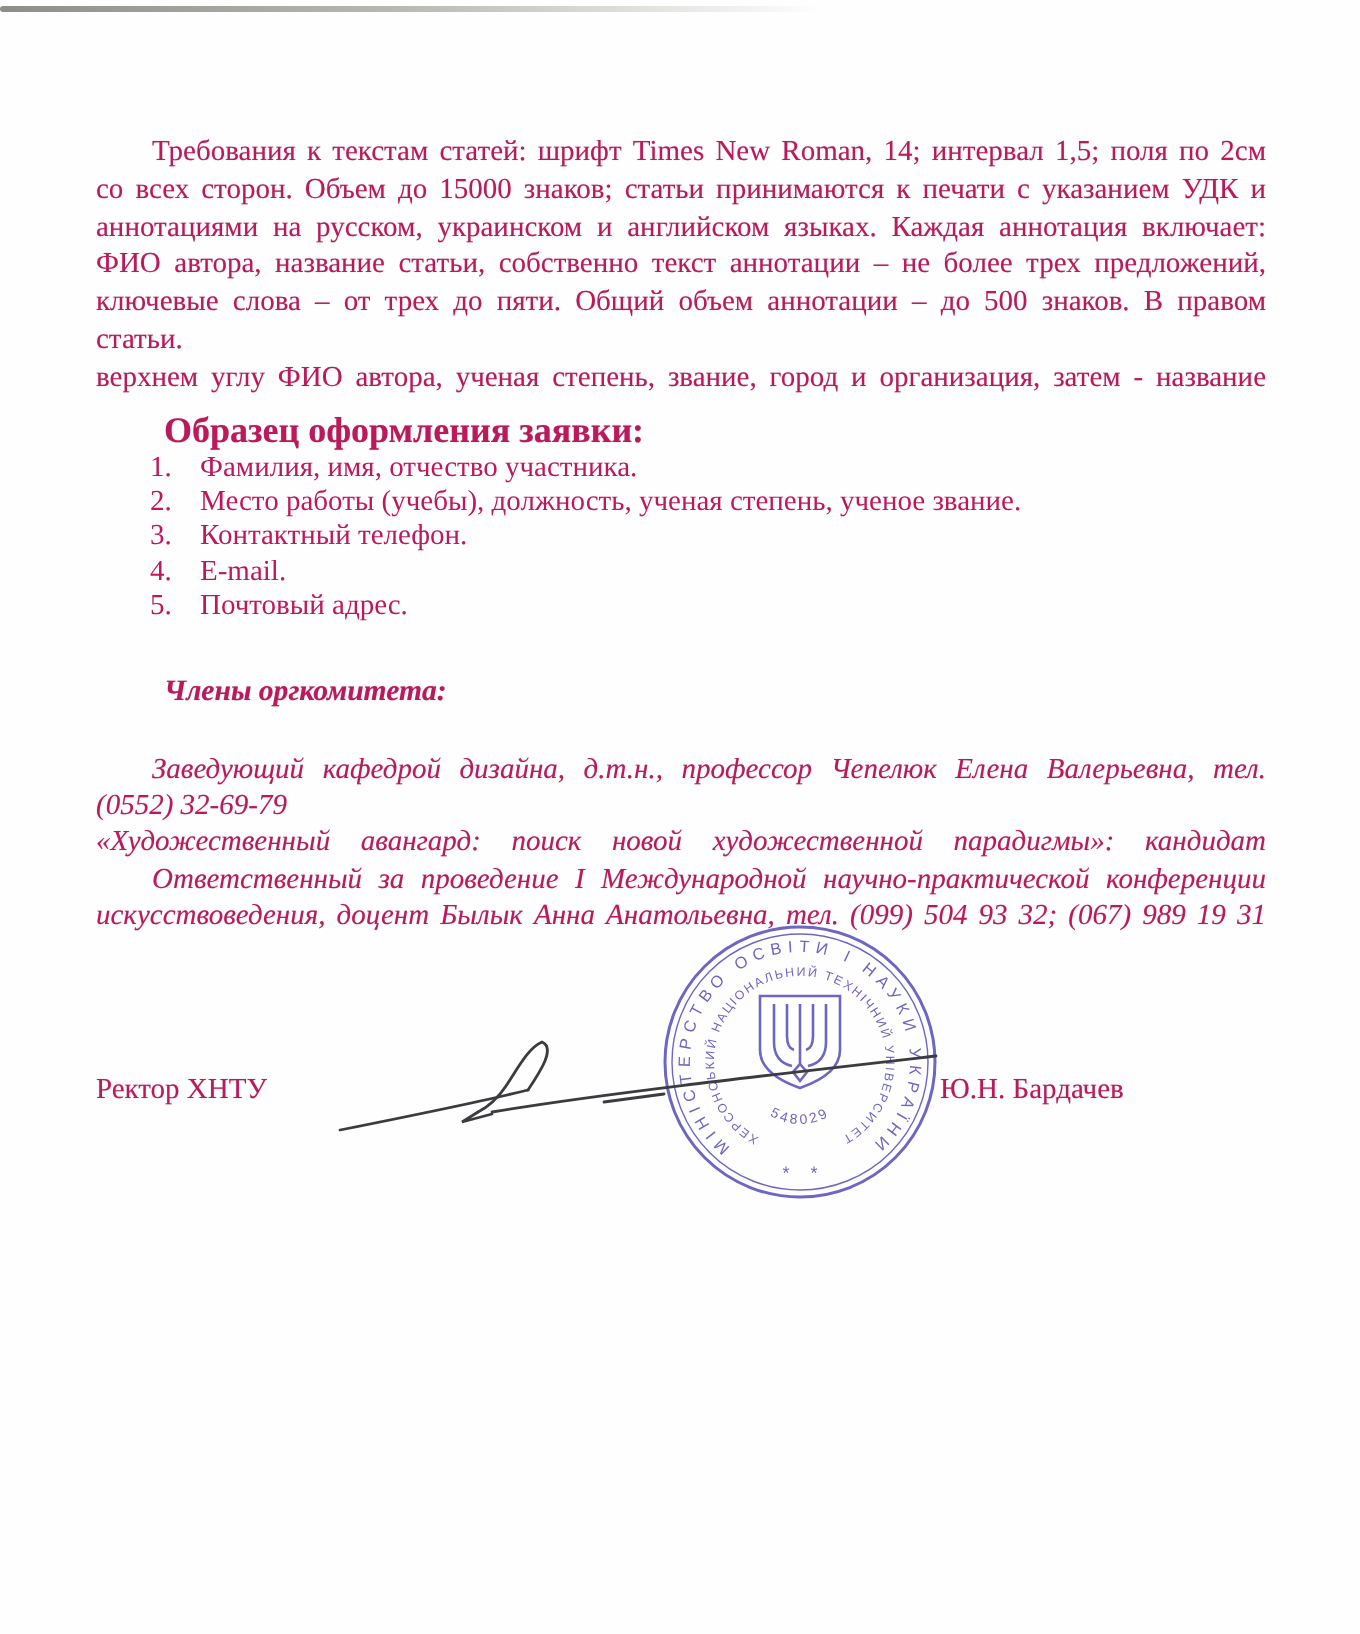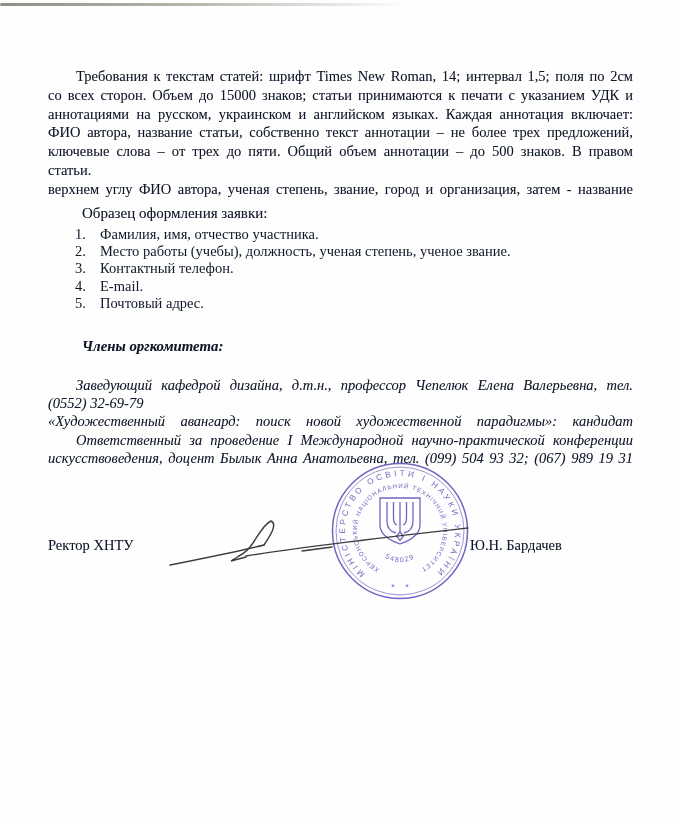--- a/index.html
+++ b/index.html
@@ -1,29 +1,29 @@
 <!DOCTYPE html>
 <html><head>
 <meta charset="utf-8">
 <style>
   html,body{margin:0;padding:0;}
   body{width:680px;height:817px;position:relative;background:#f4f4f2;overflow:hidden;}
   .page{position:absolute;inset:0;background:#fefefe;
         font-family:"Liberation Serif","DejaVu Serif",serif;
-        color:#0f172a;}
+        color:#be185d;}
   .scan-edge{position:absolute;top:3px;left:0;width:445px;height:3px;
              background:linear-gradient(to right,#8e8e88 0%,#b9b9b2 45%,rgba(200,200,195,0) 92%);
              border-radius:2px;}
   .block{position:absolute;}
   .body-text{font-size:14.5px;line-height:18.8px;
              text-shadow:0 0 .6px rgba(70,70,75,.35);}
   .jp .tline{text-align:justify;text-align-last:justify;}
   .jp .tline.first{padding-left:28px;}
   .jp .tline.last{text-align-last:left;}
-  .heading-bold{font-weight:normal;font-size:15px;text-shadow:0 0 .6px rgba(60,60,65,.4);}
+  .heading-bold{font-weight:bold;font-size:18px;text-shadow:0 0 .6px rgba(60,60,65,.4);}
   .heading-bold-italic{font-weight:bold;font-style:italic;font-size:14.8px;
                        text-shadow:0 0 .6px rgba(60,60,65,.4);}
   .list{font-size:14.5px;line-height:17.2px;}
   .list-row{display:flex;}
   .list-num{width:25px;margin-left:27px;flex:0 0 auto;}
   .italic-block{font-style:italic;font-size:14.5px;line-height:18.2px;
                 text-shadow:0 0 .6px rgba(70,70,75,.35);}
   .email-line{padding-left:28px;margin-top:.5px;}
   .sig-label{font-size:14.5px;text-shadow:0 0 .6px rgba(70,70,75,.35);}
   .stamp-svg{position:absolute;left:330px;top:461px;width:140px;height:140px;opacity:.88;}

